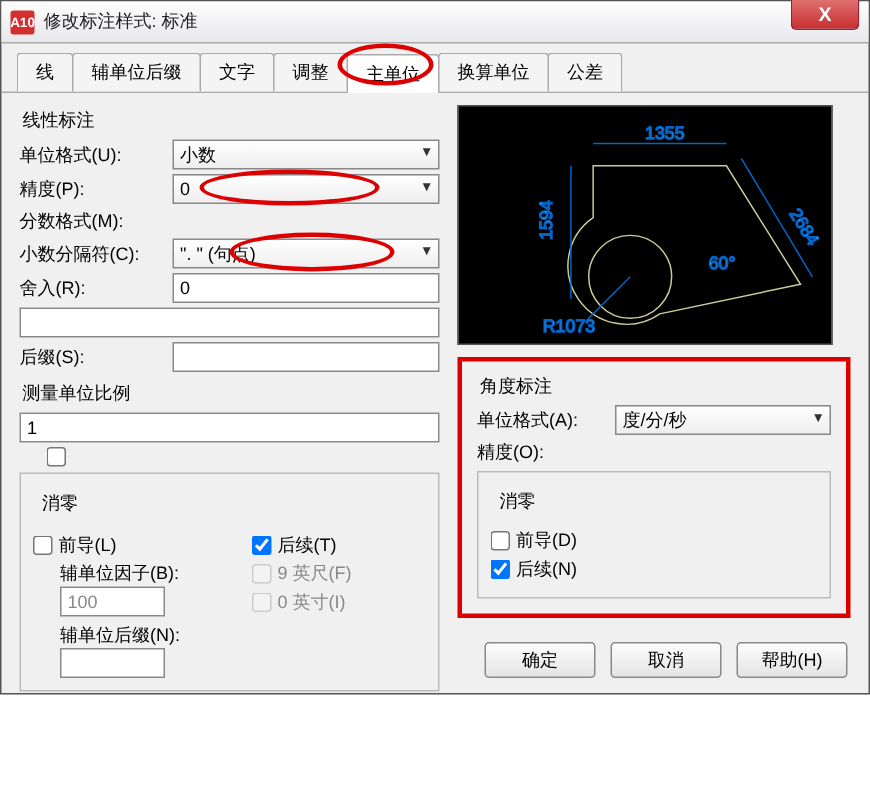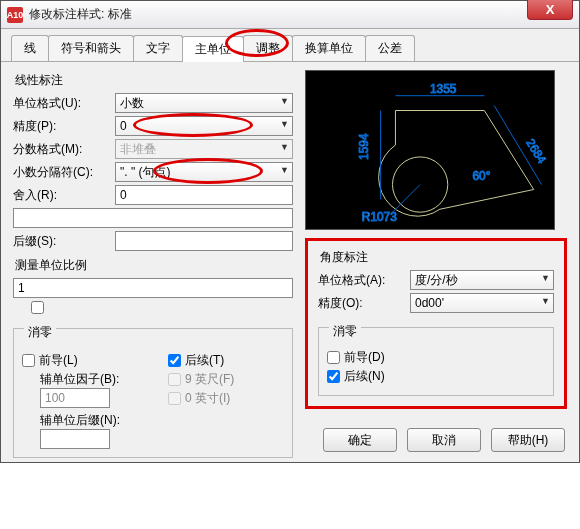--- a/index.html
+++ b/index.html
@@ -18,21 +18,21 @@
 .right{flex:1}
 .grp-title{margin:2px 0 4px 2px}
 .row{display:flex;align-items:center;margin:3px 0;gap:6px}
 .lbl{width:96px}
 .sel,.inp{flex:1;height:20px;border:1px solid #888;background:#fff;padding:0 4px}
 .sel{appearance:none;background:linear-gradient(#fff,#eee);position:relative}
 .selwrap{position:relative;flex:1}
 .selwrap::after{content:"▼";position:absolute;right:4px;top:3px;font-size:9px;color:#333;pointer-events:none}
 .selwrap .sel{width:100%}
 .oval{position:absolute;border:3px solid #d00;border-radius:50%;pointer-events:none}
-.fieldset{border:1px solid #bbb;margin-top:14px;padding:4px 8px 8px 8px}
+.fieldset{border:1px solid #bbb;margin-top:4px;padding:20px 8px 8px 8px}
 .fieldset>.grp-title{position:relative;top:-11px;background:#f0f0f0;display:inline-block;padding:0 4px}
 .chk{display:flex;align-items:center;gap:4px;margin:2px 0}
 .chk input{width:13px;height:13px}
 .preview{width:250px;height:160px;background:#000;border:1px solid #555;position:relative;margin-bottom:8px}
 .preview svg{width:100%;height:100%}
 .redbox{border:3px solid #d00;padding:6px 10px 10px 10px}
 .btns{position:absolute;bottom:10px;right:14px;display:flex;gap:10px}
 .btn{width:74px;height:24px;border:1px solid #888;background:linear-gradient(#fdfdfd,#e4e4e4);border-radius:3px;cursor:pointer}
 .subindent{margin-left:18px}
 .dis{color:#888;background:#f4f4f4}
@@ -43,24 +43,24 @@
 
 <div class="win">
   <div class="titlebar">
     <div class="appicon">A10</div>
     <div class="title">修改标注样式: 标准</div>
     <div class="closebtn">X</div>
   </div>
 
   <div class="tabs">
     <div class="tab">线</div>
-    <div class="tab">符号和箭头</div>
+    <div class="tab">辅单位后缀</div>
     <div class="tab">文字</div>
+    <div class="tab">调整</div>
     <div class="tab active">主单位</div>
-    <div class="tab">调整</div>
     <div class="tab">换算单位</div>
     <div class="tab">公差</div>
     <div class="circle-tab"></div>
   </div>
 
   <div class="body">
     <div class="left">
       <div class="grp-title">线性标注</div>
 
       <div class="row">
@@ -69,21 +69,20 @@
         </div>
 
       <div class="row" style="position:relative">
         <div class="lbl">精度(P):</div>
         <div class="selwrap"><select class="sel"><option>0</option></select></div>
         <div class="oval" style="width:120px;height:24px;left:120px;top:-3px"></div>
       </div>
 
       <div class="row">
           <div class="lbl">分数格式(M):</div>
-        <div class="selwrap"><select class="sel dis" disabled=""><option>非堆叠</option></select></div>
         </div>
 
       <div class="row" style="position:relative">
         <div class="lbl">小数分隔符(C):</div>
         <div class="selwrap"><select class="sel"><option>". " (句点)</option></select></div>
         <div class="oval" style="width:110px;height:26px;left:140px;top:-4px"></div>
       </div>
 
       <div class="row">
           <div class="lbl">舍入(R):</div>
@@ -160,21 +159,20 @@
       </div>
 
       <div class="redbox">
         <div class="grp-title">角度标注</div>
         <div class="row">
             <div class="lbl" style="width:86px">单位格式(A):</div>
           <div class="selwrap"><select class="sel"><option>度/分/秒</option></select></div>
           </div>
         <div class="row">
             <div class="lbl" style="width:86px">精度(O):</div>
-          <div class="selwrap"><select class="sel"><option>0d00'</option></select></div>
           </div>
         <div class="fieldset">
           <div class="grp-title">消零</div>
           <div class="chk" style="margin-top:-6px">
               <input type="checkbox" style="">
               <span>前导(D)</span>
             </div>
           <div class="chk">
               <input type="checkbox" checked="" style="">
               <span>后续(N)</span>

